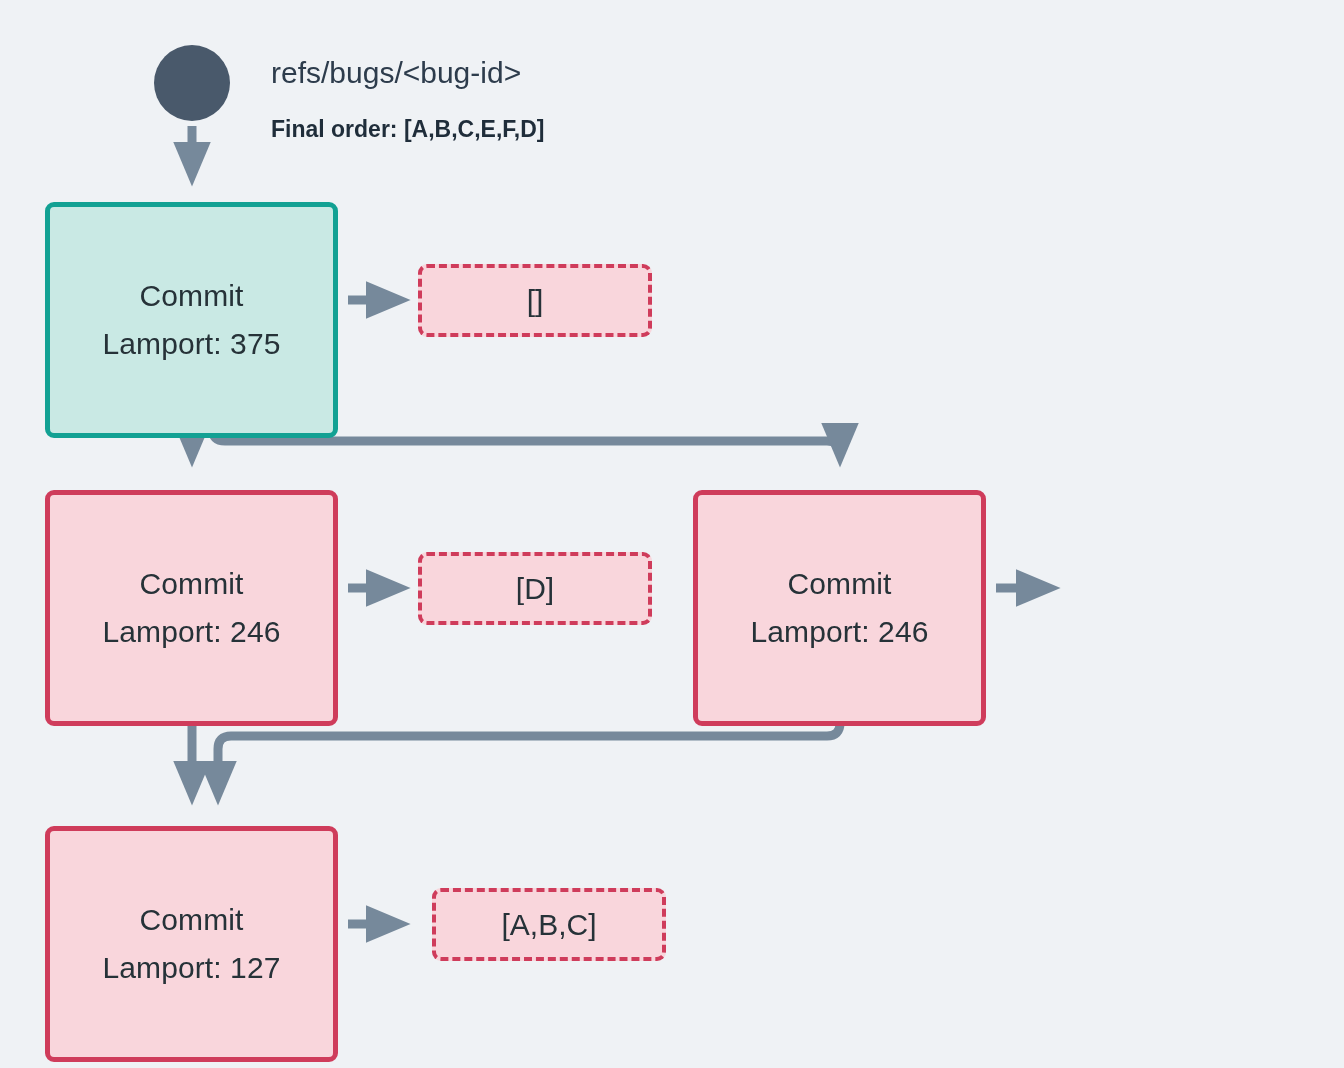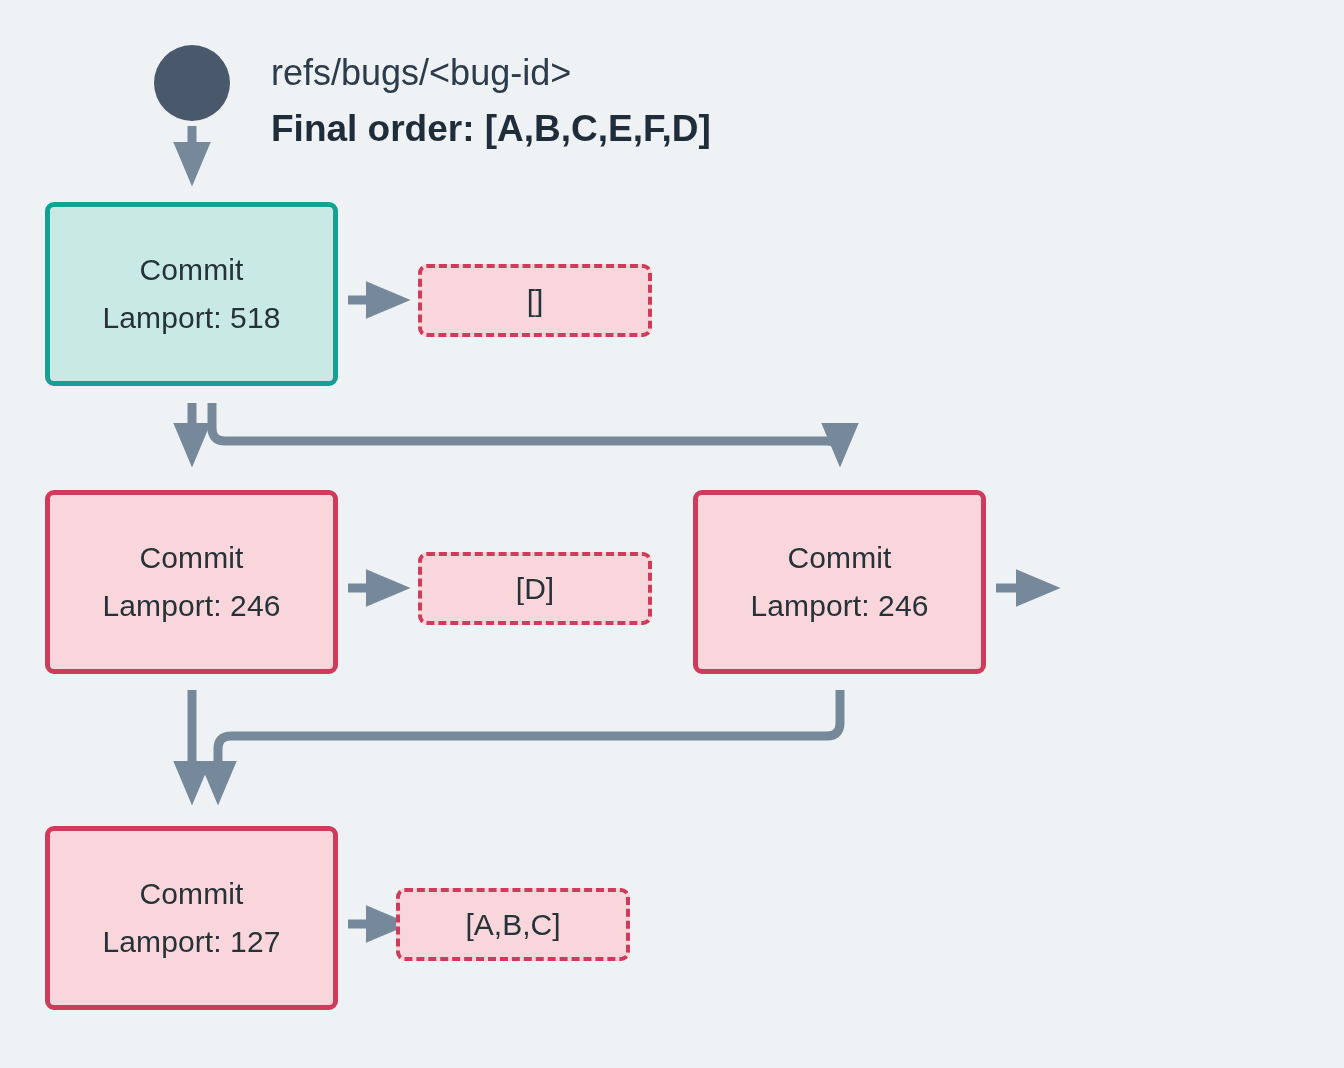--- a/index.html
+++ b/index.html
@@ -41,21 +41,21 @@
     text-align: center;
   }
   .node .line {
     font-size: 30px;
     line-height: 48px;
     letter-spacing: 0.1px;
     white-space: nowrap;
   }
   .node-commit {
     width: 293px;
-    height: 184px;
+    height: 236px;
     border: 5px solid #cf3c5b;
     background: #f9d6dc;
     text-align: right;
   }
   .node-commit.is-head {
     border-color: #12a193;
     background: #c9e9e4;
   }
   .payload {
     position: absolute;
@@ -79,27 +79,27 @@
     width: 76px;
     height: 76px;
     border-radius: 50%;
     background: #49596b;
   }
   .header-text {
     position: absolute;
     white-space: nowrap;
   }
   .header-ref {
-    font-size: 36px;
+    font-size: 30px;
     line-height: 34px;
     font-weight: 400;
     color: #2d3c4c;
   }
   .header-order {
-    font-size: 37px;
+    font-size: 23px;
     line-height: 34px;
     font-weight: 700;
     color: #1f2d3a;
     text-align: right;
   }
 </style>
 </head>
 <body>
 
 <div id="canvas">
@@ -145,21 +145,21 @@
     </g>
   </svg>
 
   <div class="start-dot" style="left:154px; top:45px;"></div>
 
   <div class="header-text header-ref" style="left:271px; top:56px;">refs/bugs/&lt;bug-id&gt;</div>
   <div class="header-text header-order" style="left:271px; top:112px;">Final order: [A,B,C,E,F,D]</div>
 
   <div class="node node-commit is-head" style="left:45px; top:202px;">
     <div class="line">Commit</div>
-    <div class="line">Lamport: 518</div>
+    <div class="line">Lamport: 375</div>
   </div>
 
   <div class="payload" style="left:418px; top:264px;">
     <div class="ptext">[]</div>
   </div>
 
   <div class="node node-commit" style="left:45px; top:490px;">
     <div class="line">Commit</div>
     <div class="line">Lamport: 246</div>
   </div>
@@ -172,17 +172,17 @@
     <div class="line">Commit</div>
     <div class="line">Lamport: 246</div>
   </div>
 
 
   <div class="node node-commit" style="left:45px; top:826px;">
     <div class="line">Commit</div>
     <div class="line">Lamport: 127</div>
   </div>
 
-  <div class="payload" style="left:396px; top:888px;">
+  <div class="payload" style="left:432px; top:888px;">
     <div class="ptext">[A,B,C]</div>
   </div>
 
 </div>
 
 </body></html>

